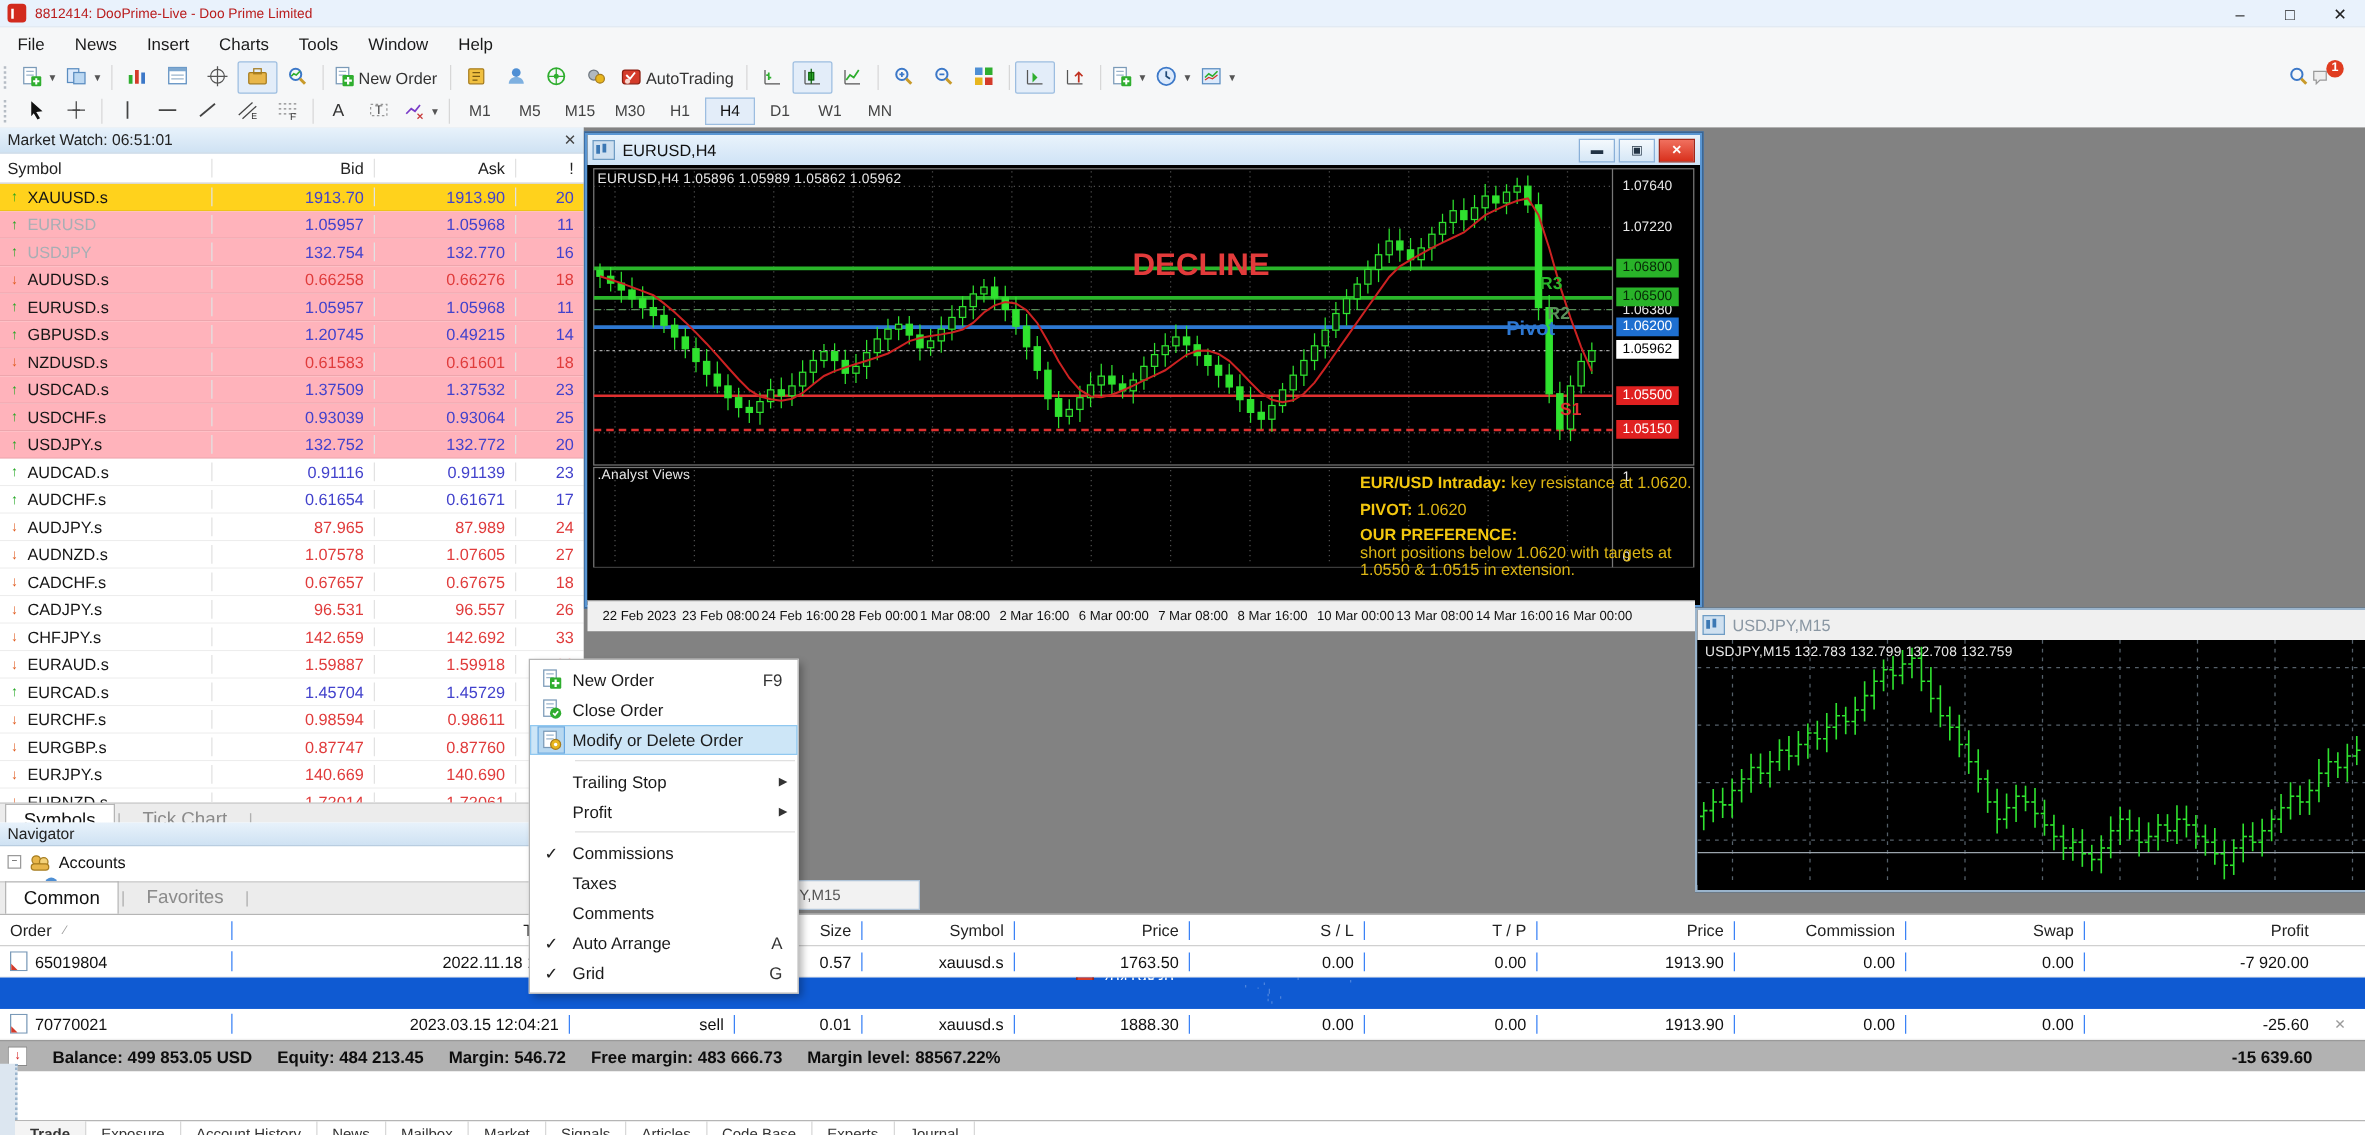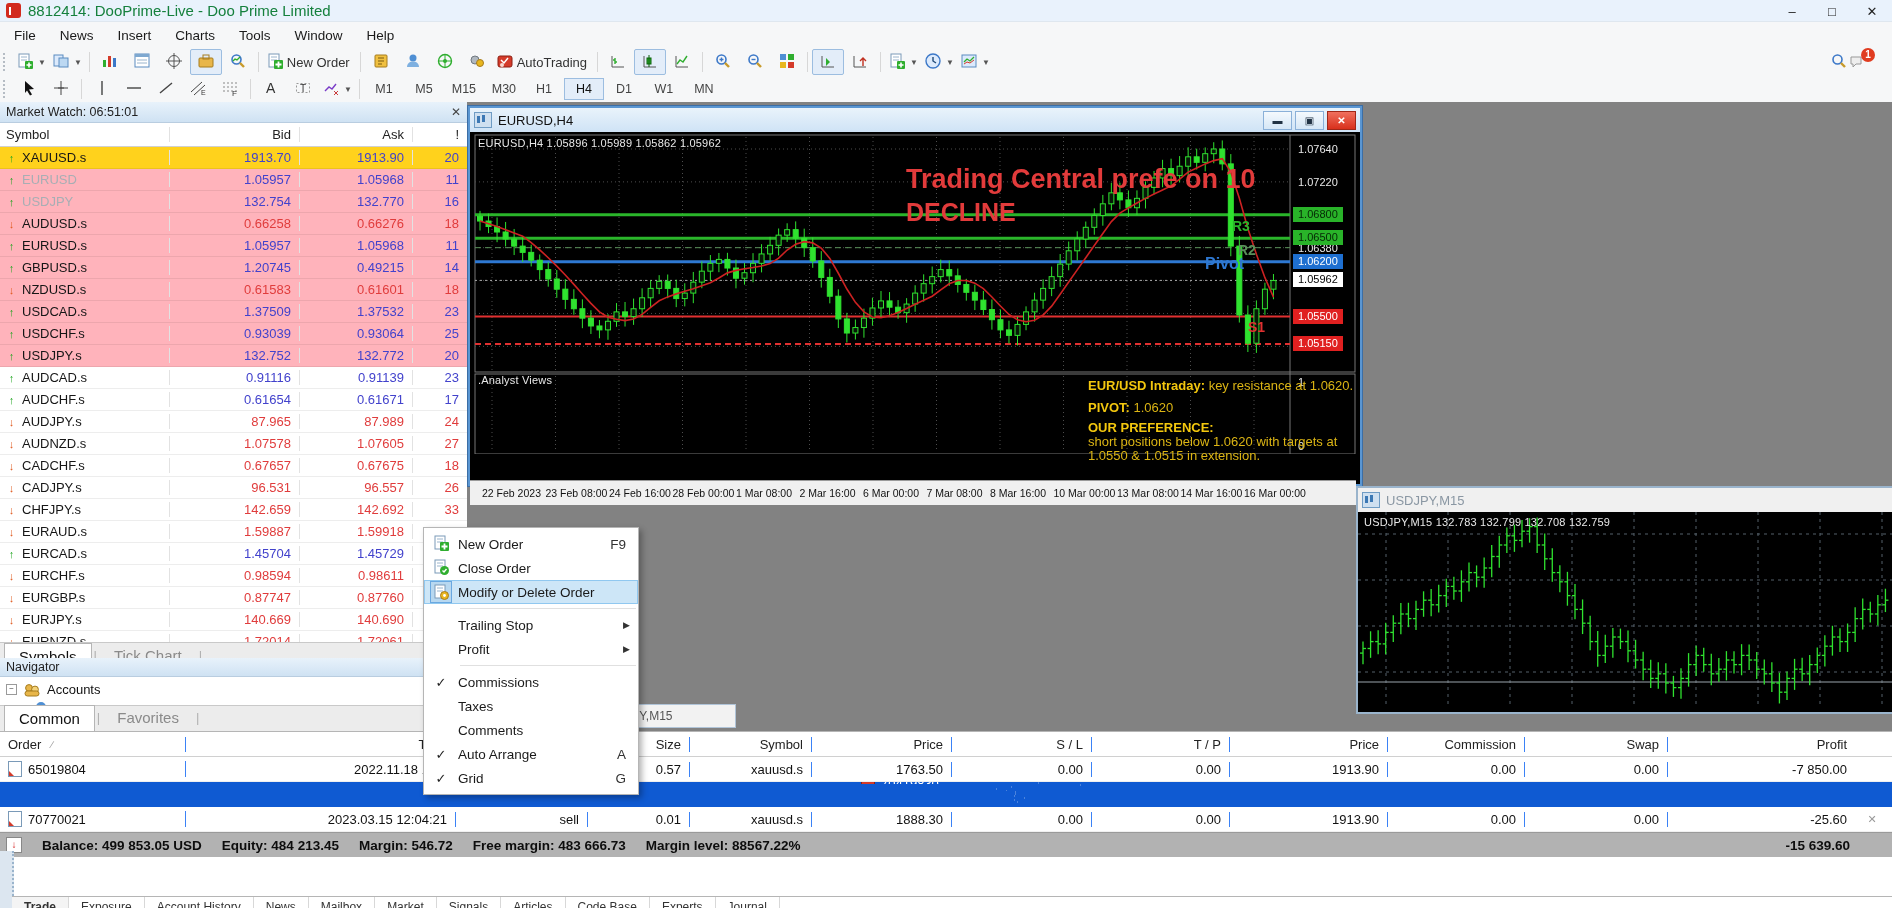--- a/index.html
+++ b/index.html
@@ -4,21 +4,21 @@
 <style>
   html,body{margin:0;padding:0;}
   body{width:1892px;height:908px;overflow:hidden;background:#f0f0f0;
        font-family:"Liberation Sans",sans-serif;font-size:13px;color:#111;position:relative;}
   .abs{position:absolute;}
   
   #titlebar{left:0;top:0;width:1892px;height:22px;background:#e9f2fc;border-bottom:1px solid #dfe7ef;
             display:flex;align-items:center;padding-left:6px;box-sizing:border-box;}
   #titlebar .app-icon{width:15px;height:15px;background:#d22a1e;border-radius:3px;margin-right:7px;position:relative;}
   #titlebar .app-icon:after{content:"";position:absolute;left:3px;top:4px;width:2px;height:8px;background:#fff;box-shadow:4px-2px 0 #fff,4px -2px 0 #fff;}
-  #titlebar .ttl{font-size:15px;color:#15803d;}
+  #titlebar .ttl{font-size:11px;color:#b91c1c;}
   .winctl{display:flex;position:absolute;right:0;top:0;height:22px;}
   .winctl .b{width:40px;height:22px;display:flex;align-items:center;justify-content:center;color:#222;font-size:13px;}
   #menubar{left:0;top:22px;width:1892px;height:26px;background:#f6f7f8;border-bottom:1px solid #e3e3e3;
            display:flex;align-items:center;padding-left:2px;}
   #menubar .mi{padding:4px 12px;font-size:13.5px;color:#1a1a1a;}
   .tb{background:#f6f7f8;display:flex;align-items:center;}
   #toolbar1{left:0;top:48px;width:1892px;height:28px;border-bottom:1px solid #e3e3e3;}
   #toolbar2{left:0;top:76px;width:1892px;height:26px;border-bottom:1px solid #c9c9c9;}
   .grip{width:5px;height:18px;margin:0 3px;border-left:2px dotted #b5bcc4;}
   .tsep{width:1px;height:20px;background:#d7d7d7;margin:0 4px;}
@@ -888,21 +888,20 @@
           <rect x="775.3723404255319" y="183.01409553641432" width="5" height="28.19107282693679" fill="#2fe22f" stroke="#2fe22f"></rect>
           <line x1="786.4042553191489" y1="168.40279356380518" x2="786.4042553191489" y2="220.90022749872327" stroke="#2fe22f" stroke-width="1"></line>
           <rect x="783.9042553191489" y="176.74941268598258" width="5" height="34.45575567736853" fill="#071807" stroke="#2fe22f"></rect>
           <line x1="794.9361702127659" y1="150.69202853224388" x2="794.9361702127659" y2="182.83631737384644" stroke="#2fe22f" stroke-width="1"></line>
           <rect x="792.4361702127659" y="157.17227877838707" width="5" height="19.57713390759551" fill="#071807" stroke="#2fe22f"></rect>
           <line x1="803.4680851063829" y1="142.01742900216124" x2="803.4680851063829" y2="167.25871691472395" stroke="#2fe22f" stroke-width="1"></line>
           <rect x="800.9680851063829" y="148.55833985904408" width="5" height="8.613938919342985" fill="#071807" stroke="#2fe22f"></rect>
           <polyline points="10,89.04385277995378 18.53191489361702,91.78465152701604 27.06382978723404,94.5254502740783 35.59574468085106,97.65779169929505 44.12765957446808,100.94675019577184 52.659574468085104,104.1835030018263 61.191489361702125,110.70921430435929 69.72340425531914,117.88749673714455 78.25531914893617,125.7183503001838 86.7872340425532,134.0712607674238 95.31914893617021,142.94622813886633 103.85106382978722,152.34325241451307 112.38297872340425,162.00130514226106 120.91489361702128,171.39832941790607 129.44680851063828,179.8817541111993 137.9787234042553,185.2328373792741 146.51063829787233,187.3210649960841 155.04255319148936,188.62620725659033 163.5744680851064,187.06003654398285 172.1063829787234,182.36152440616033 180.63829787234042,175.44427042547633 189.17021276595744,168.78804489689358 197.70212765957444,164.87261811537482 206.23404255319147,161.87079091621132 214.7659574468085,159.2605063951988 223.29787234042553,156.65022187418458 231.82978723404256,153.77890890107082 240.36170212765956,150.77708170190556 248.89361702127658,145.94805533803157 257.4255319148936,140.85800052205633 265.9574468085106,138.37823022709705 274.48936170212767,136.8120595144878 283.02127659574467,135.50691725397982 291.55319148936167,133.94074654137404 300.0851063829787,131.5914904724628 308.6170212765957,126.10989297833655 317.1489361702128,118.0180109631943 325.6808510638298,112.2753850169668 334.2127659574468,109.66510049595429 342.74468085106383,110.83972853040905 351.27659574468083,116.19081179848556 359.80851063829783,126.37092143043606 368.3404255319149,141.24954320021078 376.8723404255319,157.04176455233733 385.4042553191489,170.35421560949933 393.93617021276594,179.88175411119758 402.46808510638294,184.97180892717284 411,185.75489428347657 419.531914893617,183.79718089271634 428.063829787234,180.40381101539836 436.59574468085106,176.48838423388133 445.12765957446805,172.31192900026133 453.6595744680851,168.26598799269107 462.1914893617021,164.22004698512083 470.7234042553191,157.95536413469083 479.25531914893617,151.82119551031056 487.78723404255317,148.55833985904582 496.31914893617017,148.4278256329943 504.8510638297872,151.16862438005657 513.3829787234042,156.65022187418282 521.9148936170212,165.00313234142632 530.4468085106382,174.00861393892032 538.9787234042553,182.49203863221183 547.5106382978723,187.8431219002866 556.0425531914893,189.80083529104684 564.5744680851063,188.23466457843932 573.1063829787233,183.01409553641258 581.6382978723404,174.13912816496833 590.1702127659574,162.26233359436057 598.7021276595744,149.99399634560183 607.2340425531914,137.8561733228928 615.7659574468084,125.7183503001838 624.2978723404256,113.58052727747479 632.8297872340426,101.44270425476579 641.3617021276596,89.56590968415628 649.8936170212766,81.08248499086477 658.4255319148936,75.86191594883803 666.9574468085106,71.03288958496404 675.4893617021277,66.33437744714152 684.0212765957447,62.02740798747003 692.5531914893617,57.98146697989978 701.0851063829787,53.93552597233127 709.6170212765957,47.01827199164727 718.1489361702128,40.10101801096326 726.6808510638298,35.924562777343255 735.2127659574468,31.878621769773005 743.7446808510638,28.615766118506507 752.2765957446808,26.65805272774626 760.8085106382978,39.97050378491177 769.3404255319149,66.33437744714152 777.8723404255319,96.48316366483854 786.4042553191489,122.3249804228658 794.9361702127659,145.68702688593032 803.4680851063829,165.13364656747433" fill="none" stroke="#cc2222" stroke-width="1.6"></polyline>
         </svg>
       <div class="ohlc" style="left:8px;top:5px;">EURUSD,H4 1.05896 1.05989 1.05862 1.05962</div>
-      <div class="red-annot" style="left:436px;top:32px;font-size:27px;">Trading Central prefe on 10</div>
       <div class="red-annot" style="left:436px;top:66px;font-size:25px;">DECLINE</div>
       <div id="eur-scale">
           <div class="scale-lab" style="left: 828px; top: 11px;">1.07640</div>
           <div class="scale-lab" style="left: 828px; top: 43.8896px;">1.07220</div>
           <div class="scale-lab" style="left: 828px; top: 109.669px;">1.06380</div>
           <div class="badge" style="left: 823px; top: 74.7792px; background: rgb(41, 179, 41); color: rgb(6, 40, 6);">1.06800</div>
           <div class="lvl-lab" style="left: 762px; top: 85.7792px; color: rgb(42, 181, 42);">R3</div>
           <div class="badge" style="left: 823px; top: 98.2717px; background: rgb(41, 179, 41); color: rgb(6, 40, 6);">1.06500</div>
           <div class="lvl-lab" style="left: 768px; top: 109.669px; color: rgb(90, 144, 90);">R2</div>
           <div class="badge" style="left: 823px; top: 121.764px; background: rgb(30, 111, 208); color: rgb(255, 255, 255);">1.06200</div>
@@ -1211,21 +1210,21 @@
         <div class="oc oc2">2022.11.18 10:3</div>
         <div class="oc oc3"></div>
         <div class="oc oc4">0.57</div>
         <div class="oc oc5">xauusd.s</div>
         <div class="oc oc6">1763.50</div>
         <div class="oc oc7">0.00</div>
         <div class="oc oc8">0.00</div>
         <div class="oc oc9">1913.90</div>
         <div class="oc oc10">0.00</div>
         <div class="oc oc11">0.00</div>
-        <div class="oc oc12">-7 850.00</div>
+        <div class="oc oc12">-7 920.00</div>
         <div class="oc ocx"></div>
       </div>
       <div class="orow sel">
         <div class="oc oc1">
           <span class="docic red"></span>
           <span>70419830</span>
         </div>
         <div class="oc oc2">2023.03.10 09:26:15</div>
         <div class="oc oc3">sell</div>
         <div class="oc oc4">1.00</div>

